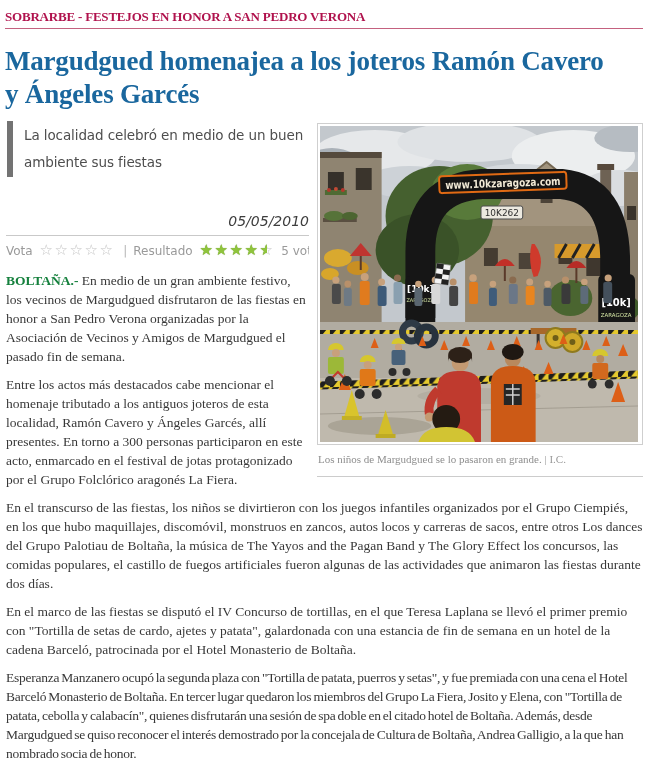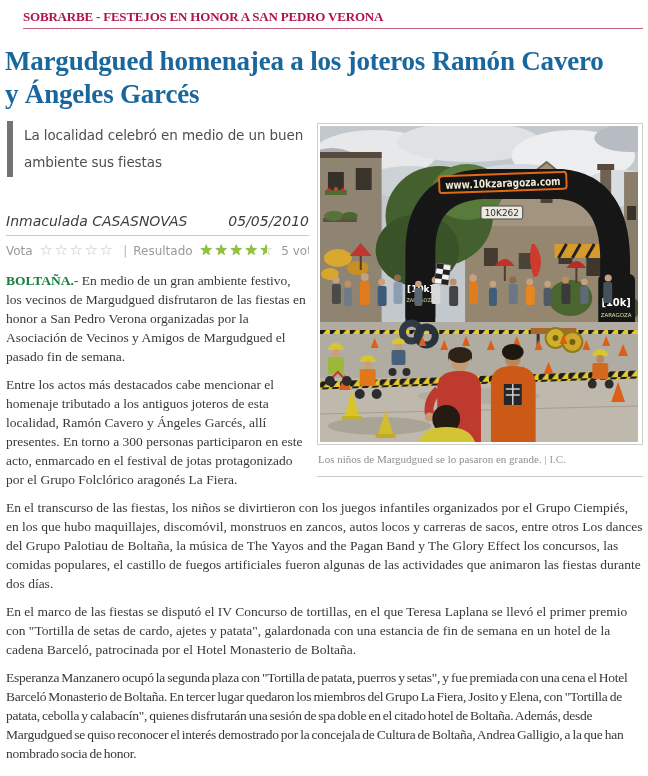--- a/index.html
+++ b/index.html
@@ -1,21 +1,21 @@
 <!DOCTYPE html>
 <html><head>
 <meta charset="utf-8">
 <style>
   * { margin:0; padding:0; box-sizing:border-box; }
   html,body { background:#fff; }
   body {
     width:648px; height:776px; overflow:hidden; position:relative;
     font-family:"DejaVu Sans", sans-serif;
   }
-  .masthead { padding:6px 5px 0 23px; }
+  .masthead { padding:6px 5px 0 5px; }
   .crumb {
     font-family:"Liberation Serif", serif; font-weight:bold; font-size:13px;
     color:#b0124d; letter-spacing:-0.2px; display:inline-block; text-decoration:none;
   }
   .crumb-rule { border:0; border-top:1px solid #c4617f; margin-top:3px; }
   h1.headline {
     font-family:"Liberation Serif", serif; font-weight:bold;
     font-size:27px; line-height:33px; color:#1a679e;
     margin:16px 5px 10px 5px; max-width:610px; letter-spacing:-0.2px;
   }
@@ -291,21 +291,20 @@
     <figcaption>
       <span>Los niños de Margudgued se lo pasaron en grande.</span>
       <span class="credit">| I.C.</span>
     </figcaption>
   </figure>
 
   <div class="subhead">La localidad celebró en medio de un buen ambiente sus fiestas</div>
 
   <div class="byline">
     <span class="date">05/05/2010</span>
-    <span class="author">Inmaculada CASASNOVAS</span>
   </div>
 
   <div class="vote">
     <span>Vota</span>
     <span class="stars"><span class="star"><span class="base">☆</span><span class="clip" style="width:0%"></span></span><span class="star"><span class="base">☆</span><span class="clip" style="width:0%"></span></span><span class="star"><span class="base">☆</span><span class="clip" style="width:0%"></span></span><span class="star"><span class="base">☆</span><span class="clip" style="width:0%"></span></span><span class="star"><span class="base">☆</span><span class="clip" style="width:0%"></span></span></span>
     <span class="sep">|</span>
     <span>Resultado</span>
     <span class="stars"><span class="star"><span class="base">☆</span><span class="clip" style="width:100%"><span class="fill">★</span></span></span><span class="star"><span class="base">☆</span><span class="clip" style="width:100%"><span class="fill">★</span></span></span><span class="star"><span class="base">☆</span><span class="clip" style="width:100%"><span class="fill">★</span></span></span><span class="star"><span class="base">☆</span><span class="clip" style="width:100%"><span class="fill">★</span></span></span><span class="star"><span class="base">☆</span><span class="clip" style="width:50%"><span class="fill">★</span></span></span></span>
     <span>5 votos</span>
   </div>

